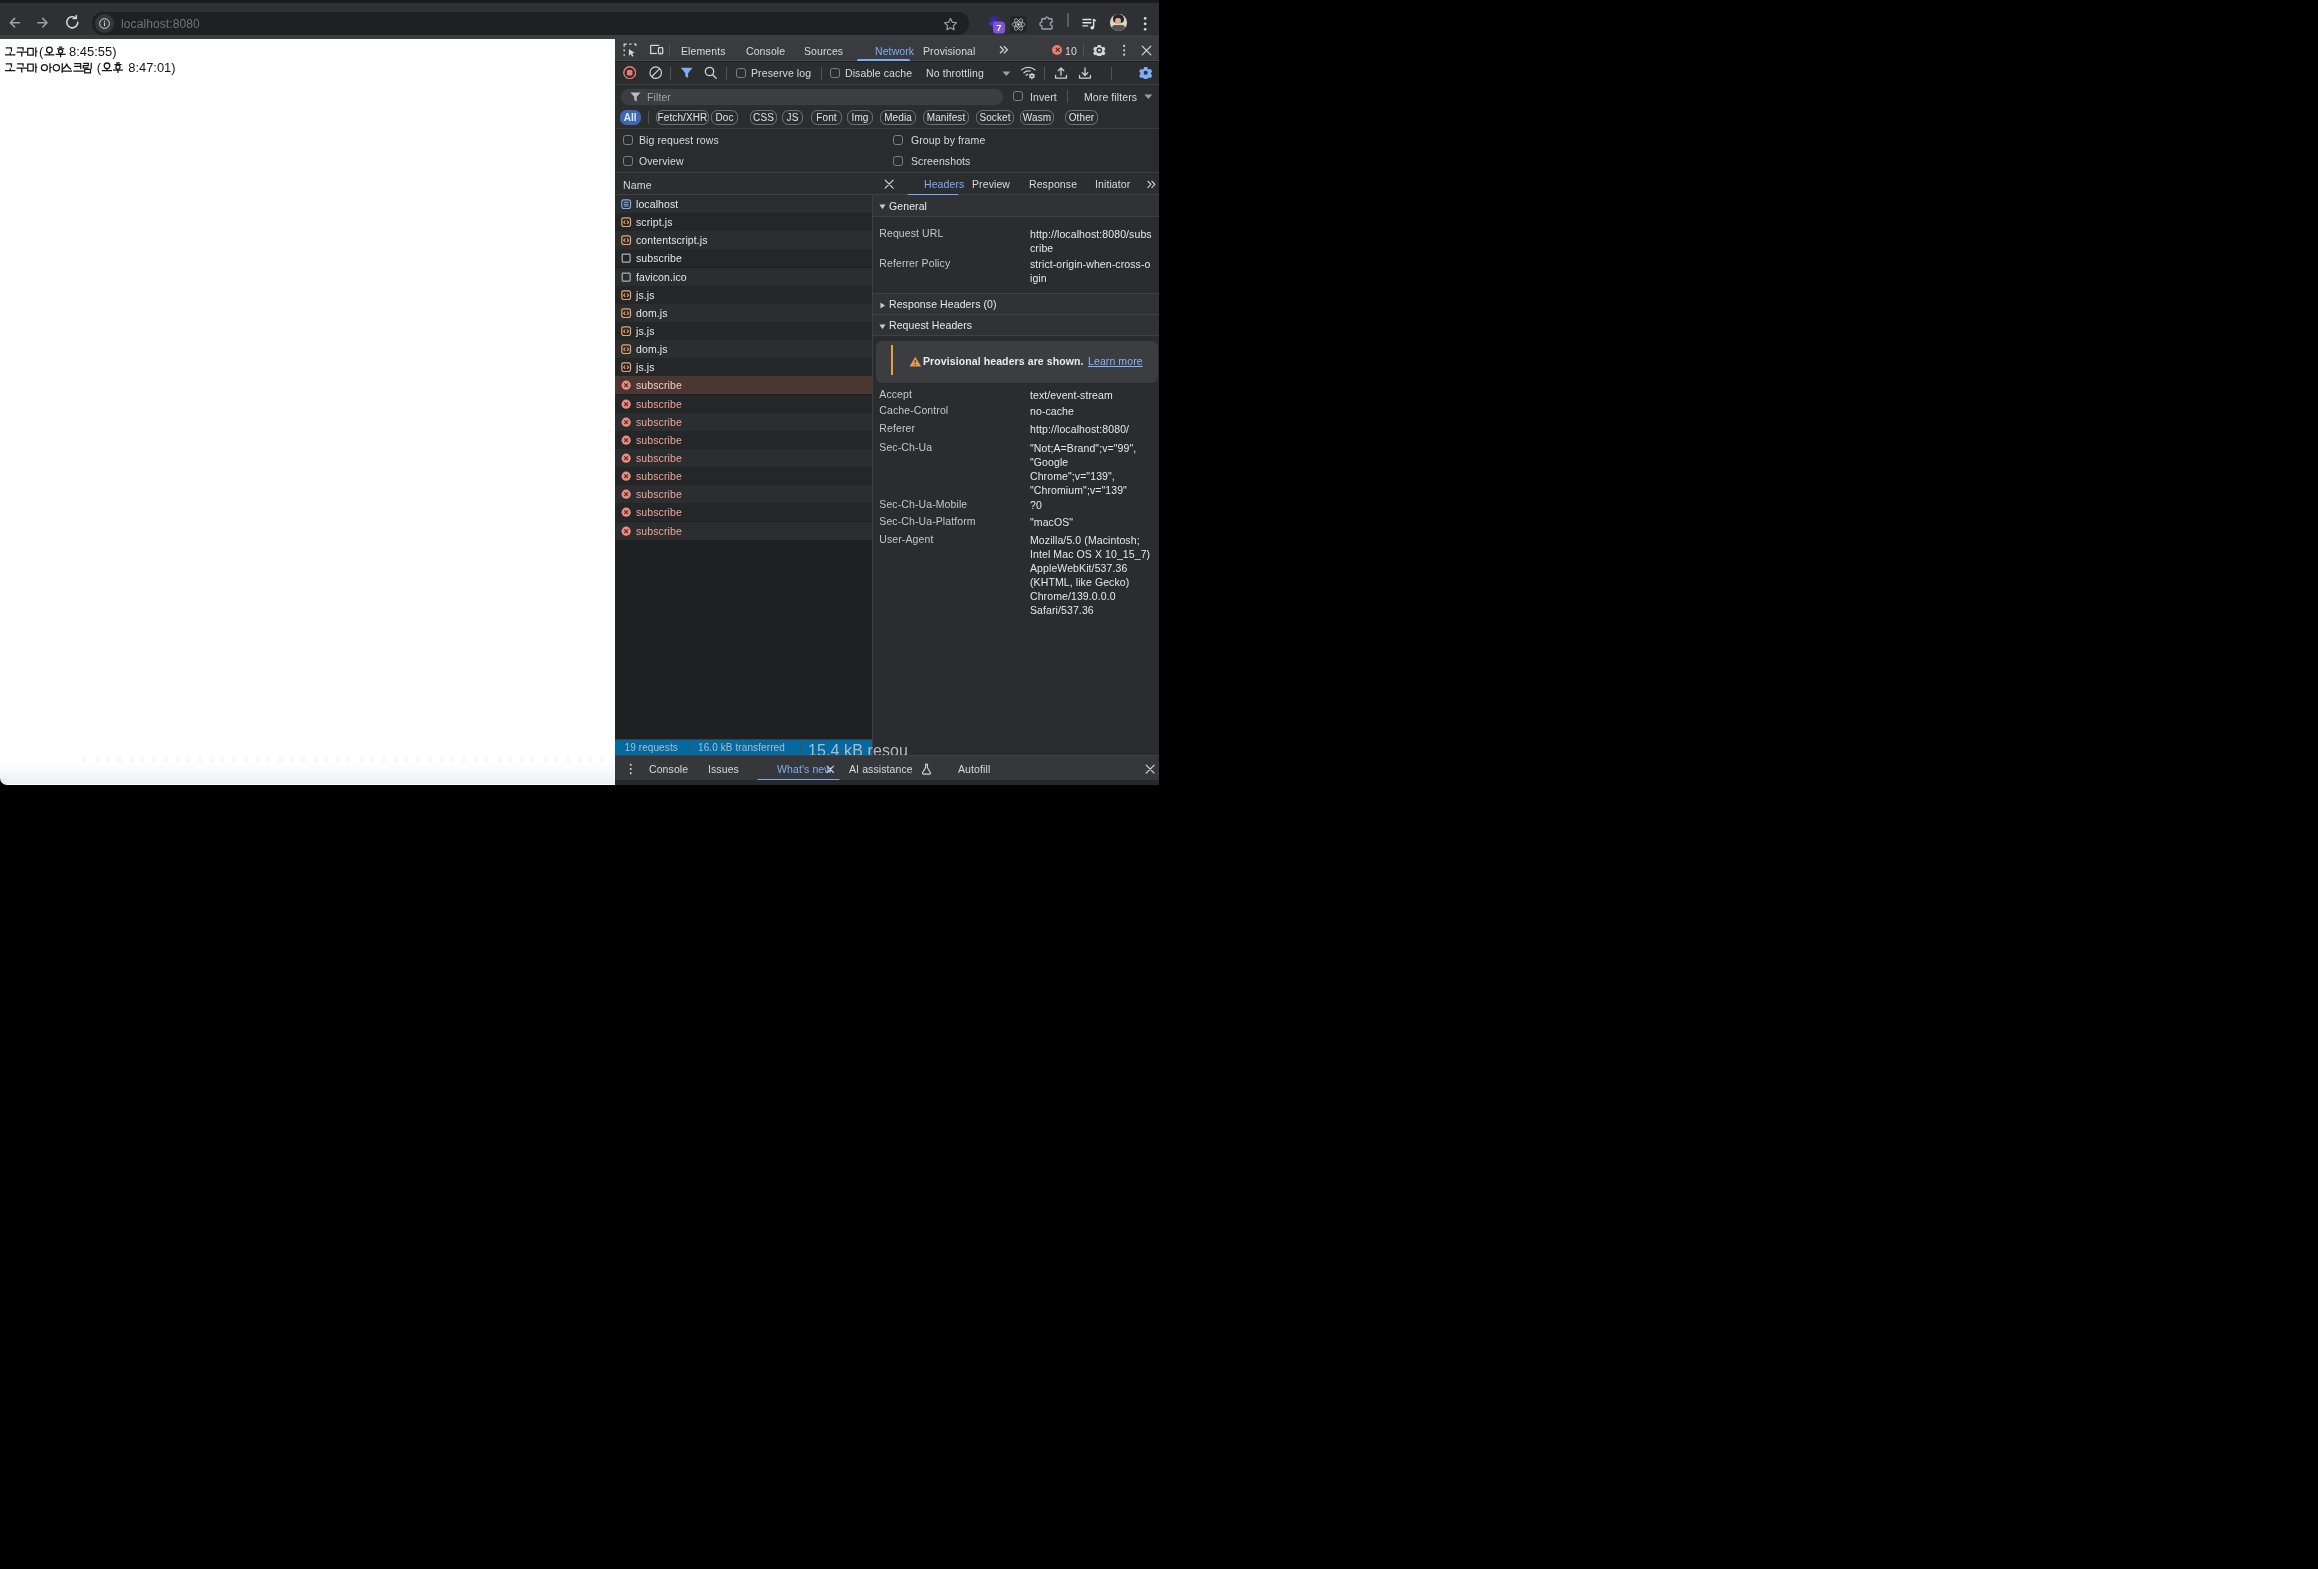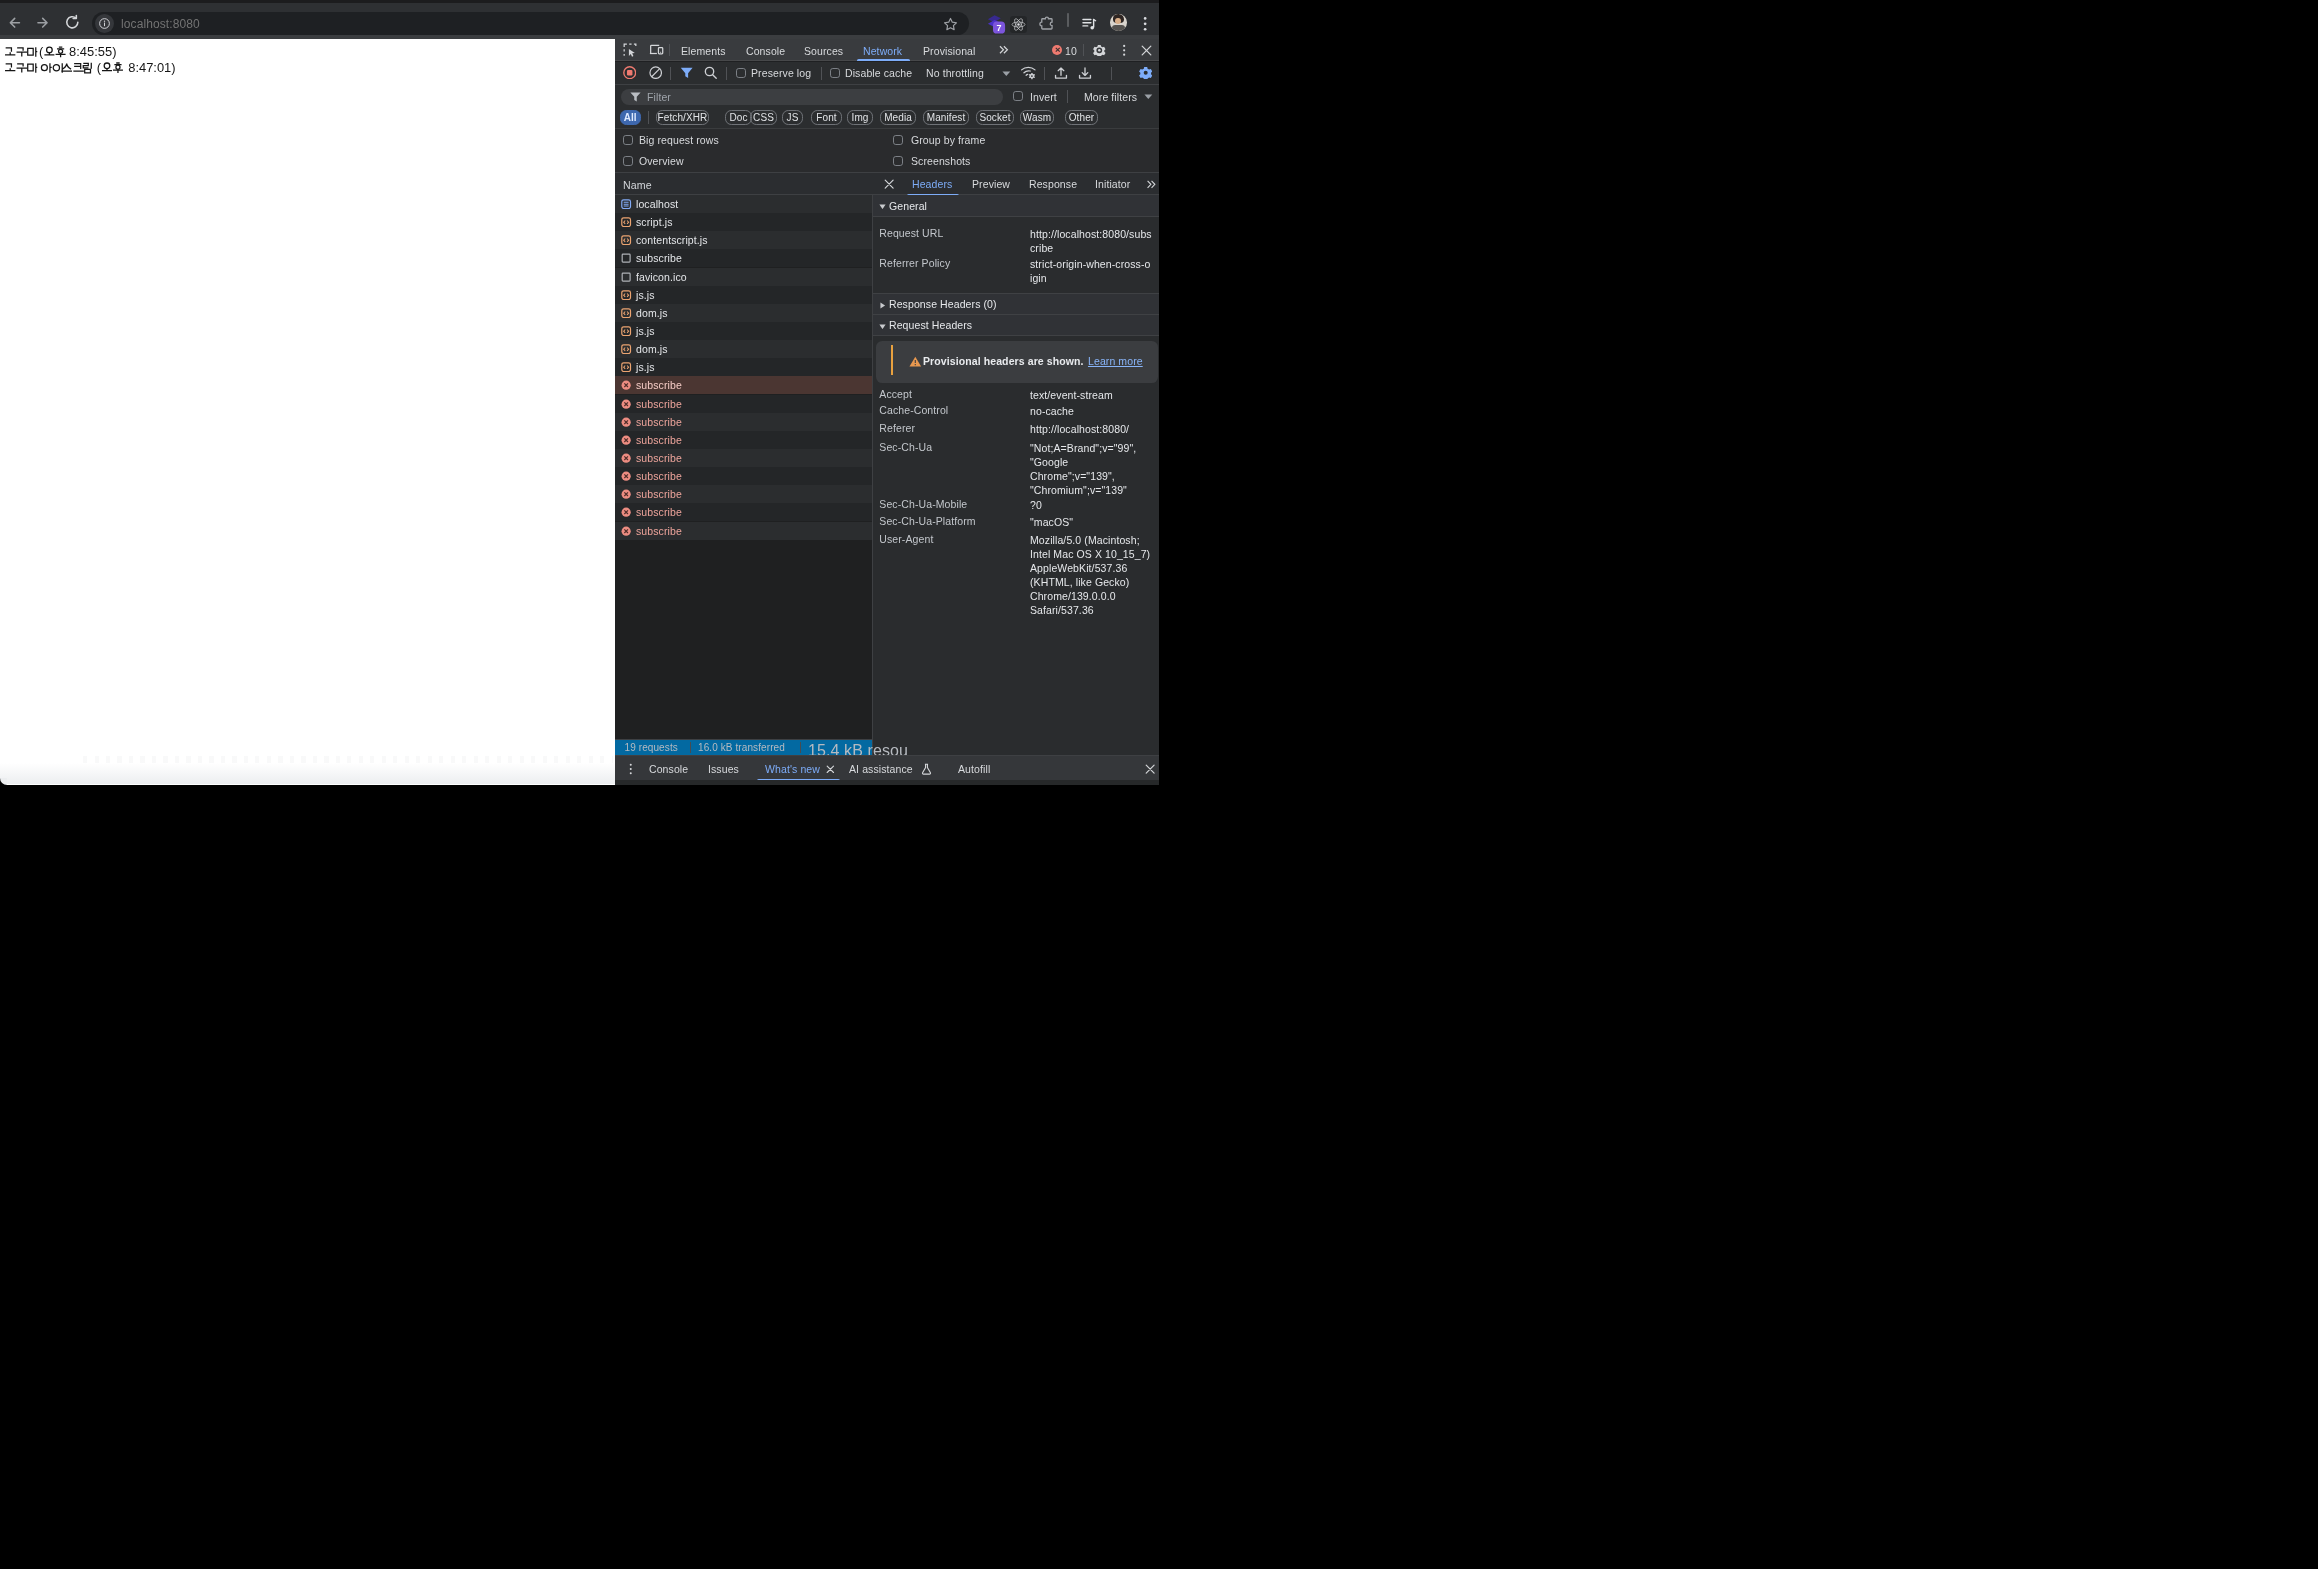--- a/index.html
+++ b/index.html
@@ -35,21 +35,21 @@
   .sel .nm { color:#f4cbc5 !important; }
   .failtext { color:#eda49b !important; }
   #statusbar { left:0; top:700px; width:257px; height:16px; background:#0369a1; border-top:0.8px solid #3e4043; color:#b6bac0; font-size:9.5px; }
   #rightpane { left:257px; top:156px; width:287px; height:560px; background:#2a2c2e; border-left:0.8px solid #3e4043; overflow:hidden; }
   .kv .v { line-height:14px; }
   .kv .k, .kv .v { font-size:10.5px; }
   #drawer { left:0; top:716px; width:544px; height:25px; background:#35373a; border-top:0.8px solid #3e4043; }
   #drawerbelow { left:0; top:741px; width:544px; height:4.7px; background:#262829; }
   .chip { position:absolute; top:71px; height:15px; border:0.8px solid #6f7277; border-radius:6.3px; color:#e2e4e7; font-size:10px; text-align:center; line-height:14px; }
   .cbx { position:absolute; width:10.3px; height:10.3px; border:1.2px solid #7c8086; border-radius:2.8px; background:transparent; }
-  .blue { color:#7dacf8; }
+  .blue { color:#7dacf8;margin-left:12px; }
   .tabu { position:absolute; height:2.4px; border-radius:1.6px 1.6px 0 0; background:#7dacf8; }
   .kv { position:absolute; font-size:10.3px; }
   .kv .k { position:absolute; left:6.3px; color:#c3c7cc; white-space:nowrap; }
   .kv .v { position:absolute; left:157px; color:#e6e8eb; white-space:nowrap; }
   .shdr { position:absolute; left:0; width:287px; background:#303236; border-bottom:0.8px solid #3f4144; color:#e6e8eb; }
 </style>
 </head>
 <body>
 <div id="stage">
   <div class="abs" id="topstrip"></div>
@@ -273,21 +273,21 @@
     <div class="dtext" style="left:415px;top:52px;color:#d8dadd">Invert</div>
     <div class="abs" style="left:452px;top:51px;width:0.8px;height:12.6px;background:#505256"></div>
     <div class="dtext" style="left:469px;top:52px;color:#d8dadd">More filters</div>
     <svg class="abs" style="left:529px;top:55px" width="8.7" height="5.5" viewBox="0 0 11 7" fill="#9ba0a6">
         <path d="M0.5 0.5h10L5.5 6.5z"></path>
       </svg>
     <div class="abs" id="chipsrow"></div>
     <div class="chip" style="left:4.7px;width:21px;background:#3e68af;border-color:#3e68af;color:#dfeaff;font-weight:bold">All</div>
     <div class="abs" style="left:33px;top:72px;width:0.8px;height:12.6px;background:#505256"></div>
     <div class="chip" style="left:41px;width:53px">Fetch/XHR</div>
-    <div class="chip" style="left:110px;width:27px">Doc</div>
+    <div class="chip" style="left:96px;width:27px">Doc</div>
     <div class="chip" style="left:135px;width:27px">CSS</div>
     <div class="chip" style="left:167px;width:21px">JS</div>
     <div class="chip" style="left:196px;width:31px">Font</div>
     <div class="chip" style="left:232px;width:26px">Img</div>
     <div class="chip" style="left:265px;width:36px">Media</div>
     <div class="chip" style="left:308px;width:46px">Manifest</div>
     <div class="chip" style="left:361px;width:38px">Socket</div>
     <div class="chip" style="left:405px;width:34px">Wasm</div>
     <div class="chip" style="left:450px;width:33px">Other</div>
     <div class="abs" id="optssec"></div>

